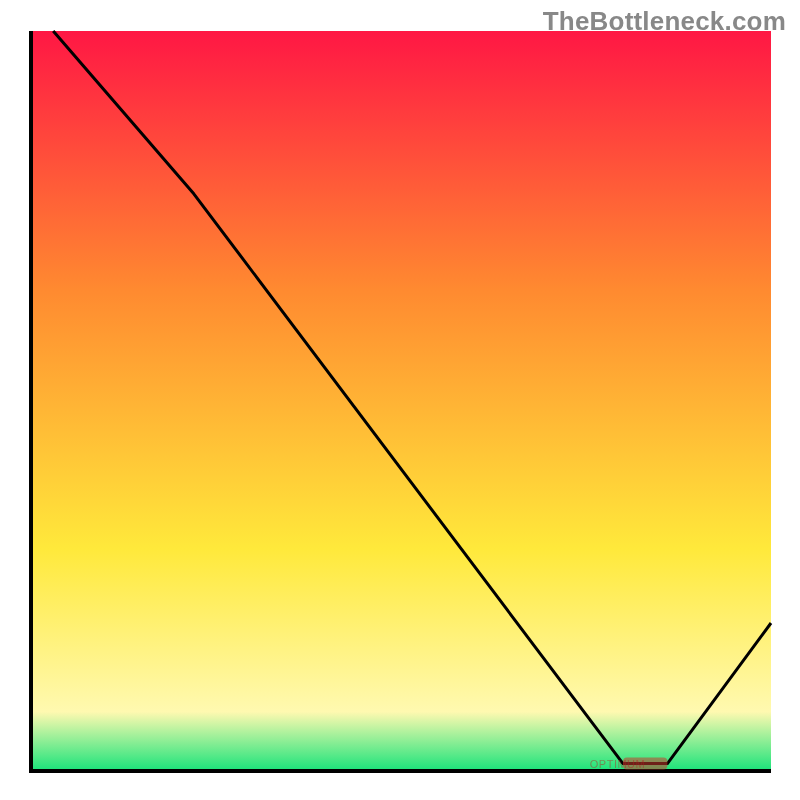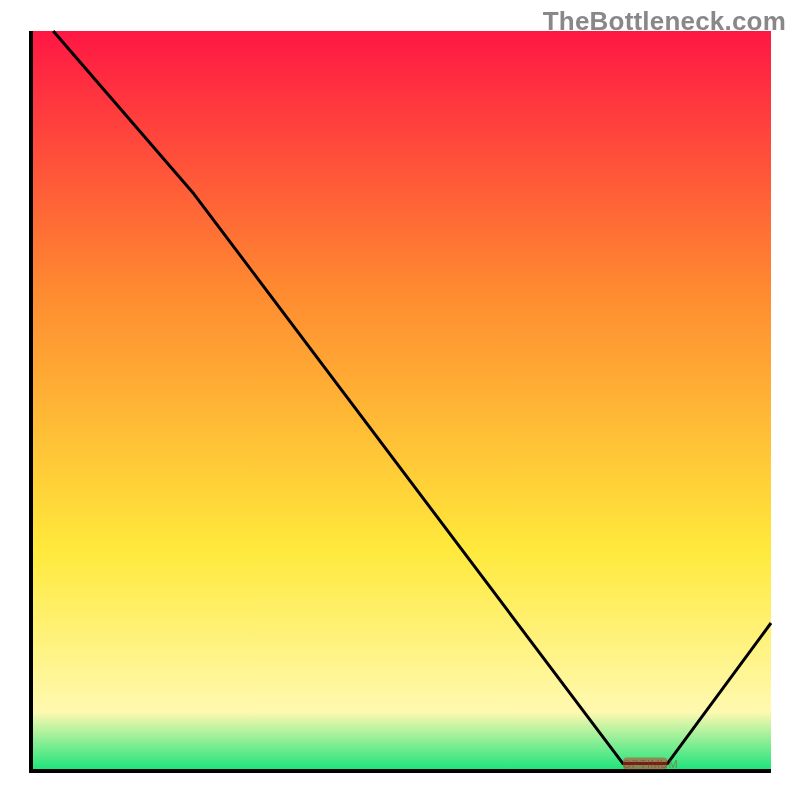--- a/index.html
+++ b/index.html
@@ -70,17 +70,17 @@
 
     <rect id="plot-rect" fill="url(#bg-grad)" x="31" y="31" width="740" height="740"></rect>
 
     <path id="axis-path" fill="none" stroke="#000" stroke-width="4" d="M 31 31 L 31 771 L 771 771"></path>
 
     <path id="curve-path" fill="none" stroke="#000000" stroke-width="3" stroke-linejoin="round" d="M 53.2 31.0 L 193.8 193.8 L 623.0 763.6 L 667.4 763.6 L 771.0 623.0"></path>
 
     <rect id="optimum-rect" fill="#c63a2b" opacity="0.55" rx="4" ry="4" x="623" y="757.6" width="44.39999999999998" height="12"></rect>
   </svg>
 
-  <div class="optimum-strip" id="optimum-label-holder" style="top: 755.6px; left: 639px; width: 23px;">
+  <div class="optimum-strip" id="optimum-label-holder" style="top: 755.6px; left: 606px; width: 23px;">
     <span>OPTIMUM</span>
   </div>
 
 </div>
 
 </body></html>

